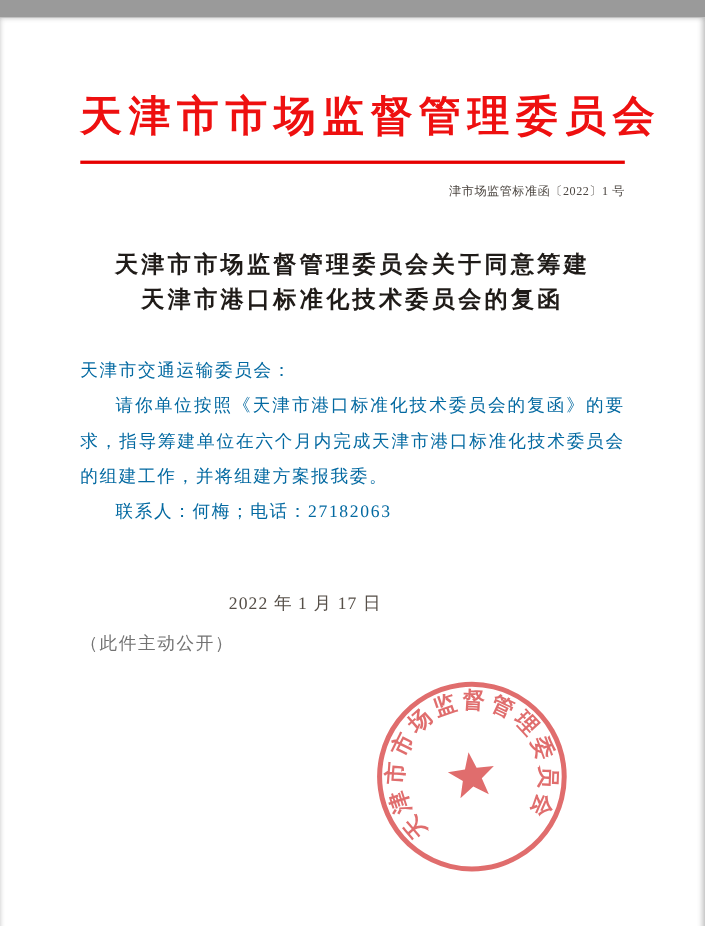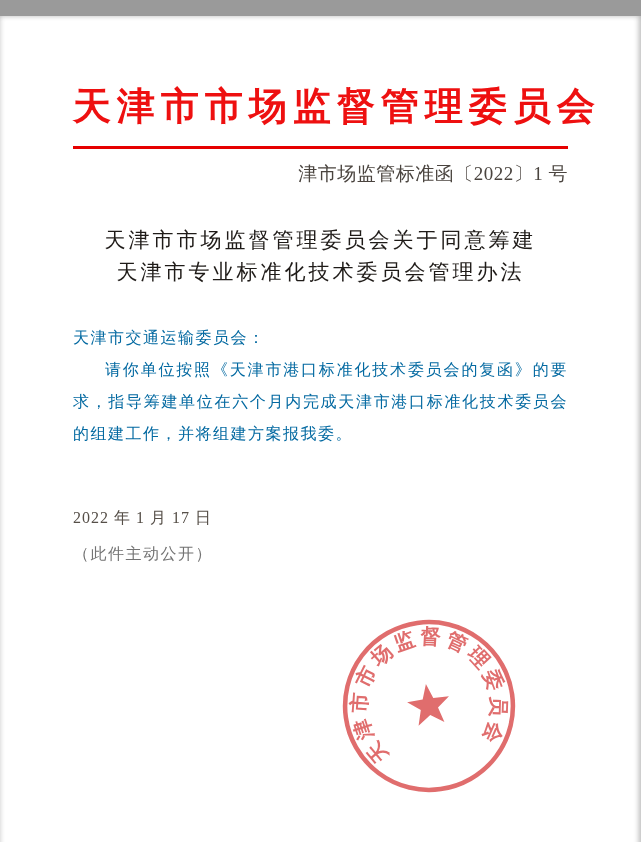--- a/index.html
+++ b/index.html
@@ -24,52 +24,52 @@
     color:#ee1010;
     white-space:nowrap;
   }
   .red-rule{
     margin-top:14px;
     height:3px;
     background:#e60000;
   }
   .doc-number{
     margin-top:15px;
-    font-size:19px;
+    font-size:11px;
     line-height:20px;
     text-align:right;
     letter-spacing:.5px;
     color:#4a443f;
   }
   .title{
     margin-top:40px;
     font-size:21px;
     line-height:32px;
-    font-weight:normal;
+    font-weight:bold;
     text-align:center;
     letter-spacing:3px;
     color:#1f1b18;
   }
   .body{
     margin-top:34px;
     font-size:16px;
     line-height:32px;
     letter-spacing:1.5px;
     color:#0369a1;
     text-align:justify;
   }
   .body p{margin:0;}
   .body p.para{text-indent:2em;}
   .date{
     margin-top:52px;
     font-size:16px;
     line-height:32px;
     letter-spacing:1px;
     color:#564f48;
-    text-align:left;
+    text-align:center;
     padding-right:86px;
     position:relative;
     z-index:2;
   }
   .footer-note{
     margin-top:4px;
     font-size:16px;
     line-height:32px;
     letter-spacing:1.5px;
     color:#737373;
@@ -97,26 +97,27 @@
 <div class="page">
 
   <header>
     <h1 class="agency">天津市市场监督管理委员会</h1>
     <div class="red-rule"></div>
     <div class="doc-number">津市场监管标准函〔2022〕1 号</div>
   </header>
 
   <div class="title">
     <div>天津市市场监督管理委员会关于同意筹建</div>
-    <div>天津市专业标准化技术委员会管理办法</div>
+    <div>天津市港口标准化技术委员会的复函</div>
   </div>
 
   <div class="body">
     <p class="recipient">天津市交通运输委员会：</p>
     <p class="para">请你单位按照《天津市港口标准化技术委员会的复函》的要求，指导筹建单位在六个月内完成天津市港口标准化技术委员会的组建工作，并将组建方案报我委。</p>
+    <p class="para">联系人：何梅；电话：27182063</p>
   </div>
 
   <div class="date">2022 年 1 月 17 日</div>
 
   <div class="footer-note">（此件主动公开）</div>
 
   <svg class="seal" viewBox="0 0 180 180" aria-hidden="true">
     <circle cx="90" cy="90" r="83" fill="none" stroke="#d94d4d" stroke-width="4.5"></circle>
     <polygon points="90,68 95.3,82.7 110.9,83.2 98.6,92.8 102.9,107.8 90,99 77.1,107.8 81.4,92.8 69.1,83.2 84.7,82.7" fill="#d94d4d"></polygon>
     <path id="sealArc" d="M 46.2 133.8 A 62 62 0 1 1 133.8 133.8" fill="none"></path>

